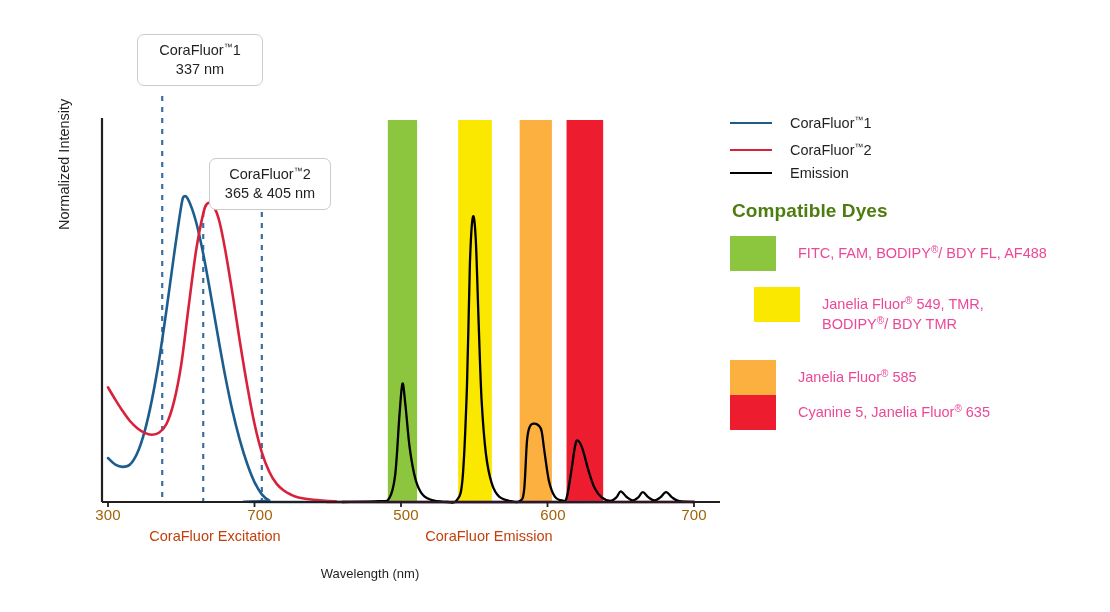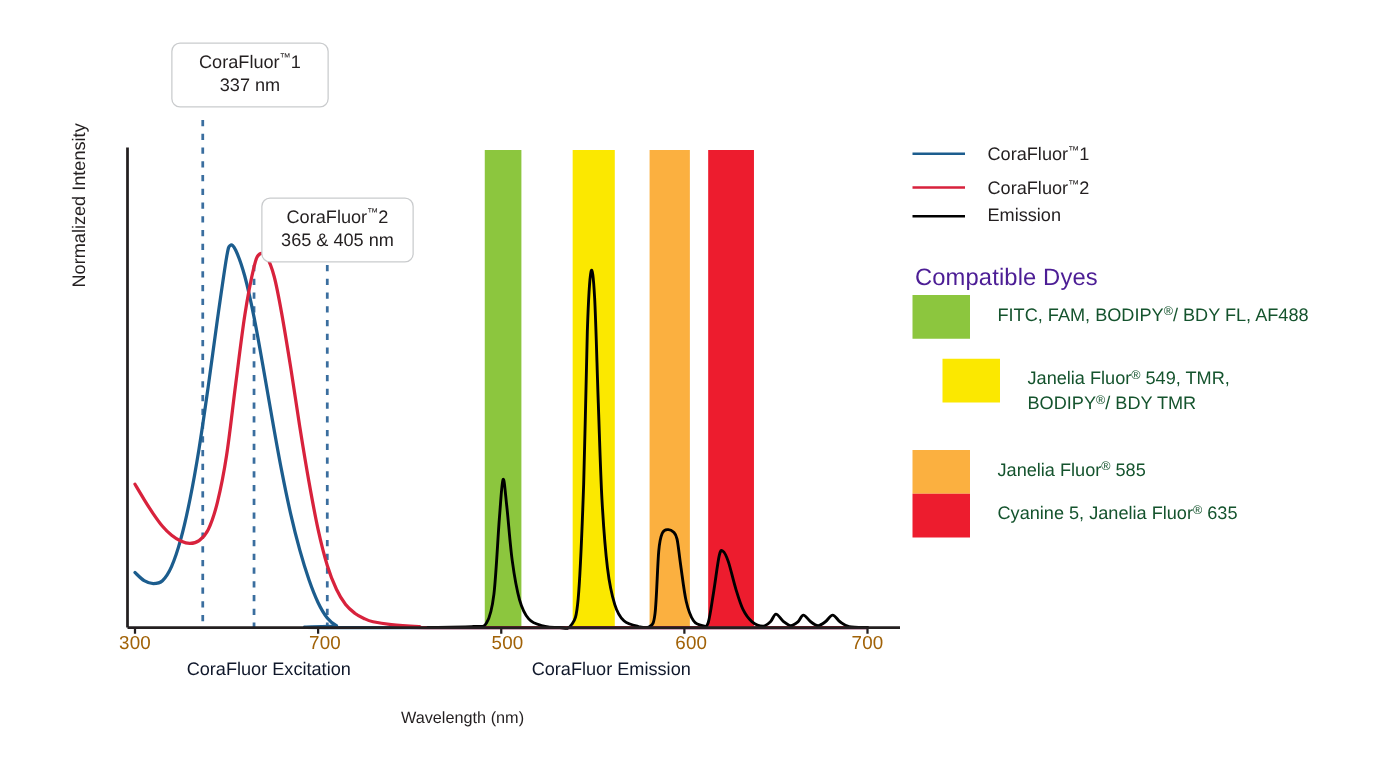--- a/index.html
+++ b/index.html
@@ -41,21 +41,21 @@
     position: absolute;
     font-size: 15px;
     color: #a16207;
     text-align: center;
     width: 60px;
     letter-spacing: 0.2px;
   }
   .axis-caption {
     position: absolute;
     font-size: 14.5px;
-    color: #0f172a;
+    color: #c2410c;
     text-align: center;
     white-space: nowrap;
   }
   #x-axis-title {
     position: absolute;
     top: 566px;
     left: 0;
     width: 740px;
     text-align: center;
     font-size: 13px;
@@ -116,41 +116,40 @@
     font-size: 14.5px;
     color: #231f20;
     white-space: nowrap;
   }
 
   #dyes-heading {
     position: absolute;
     left: 4px;
     top: 200px;
     font-size: 19px;
-    font-weight: normal;
-    color: #4c1d95;
+    font-weight: bold;
+    color: #4d7c0f;
     letter-spacing: 0.1px;
-    margin-top: 12px;
   }
 
   .dye-row {
     position: absolute;
     left: 2px;
     display: flex;
     align-items: flex-start;
   }
   .dye-swatch {
     width: 46px;
     height: 35px;
     flex: 0 0 auto;
     margin-right: 22px;
   }
   .dye-label {
     font-size: 14.5px;
-    color: #14532d;
+    color: #ec4899;
     line-height: 1.32;
     padding-top: 7px;
     white-space: nowrap;
   }
   .dye-label .ln2 { display: block; }
   .reg { font-size: 10px; vertical-align: 0.45em; }
 </style>
 </head>
 <body>
 

